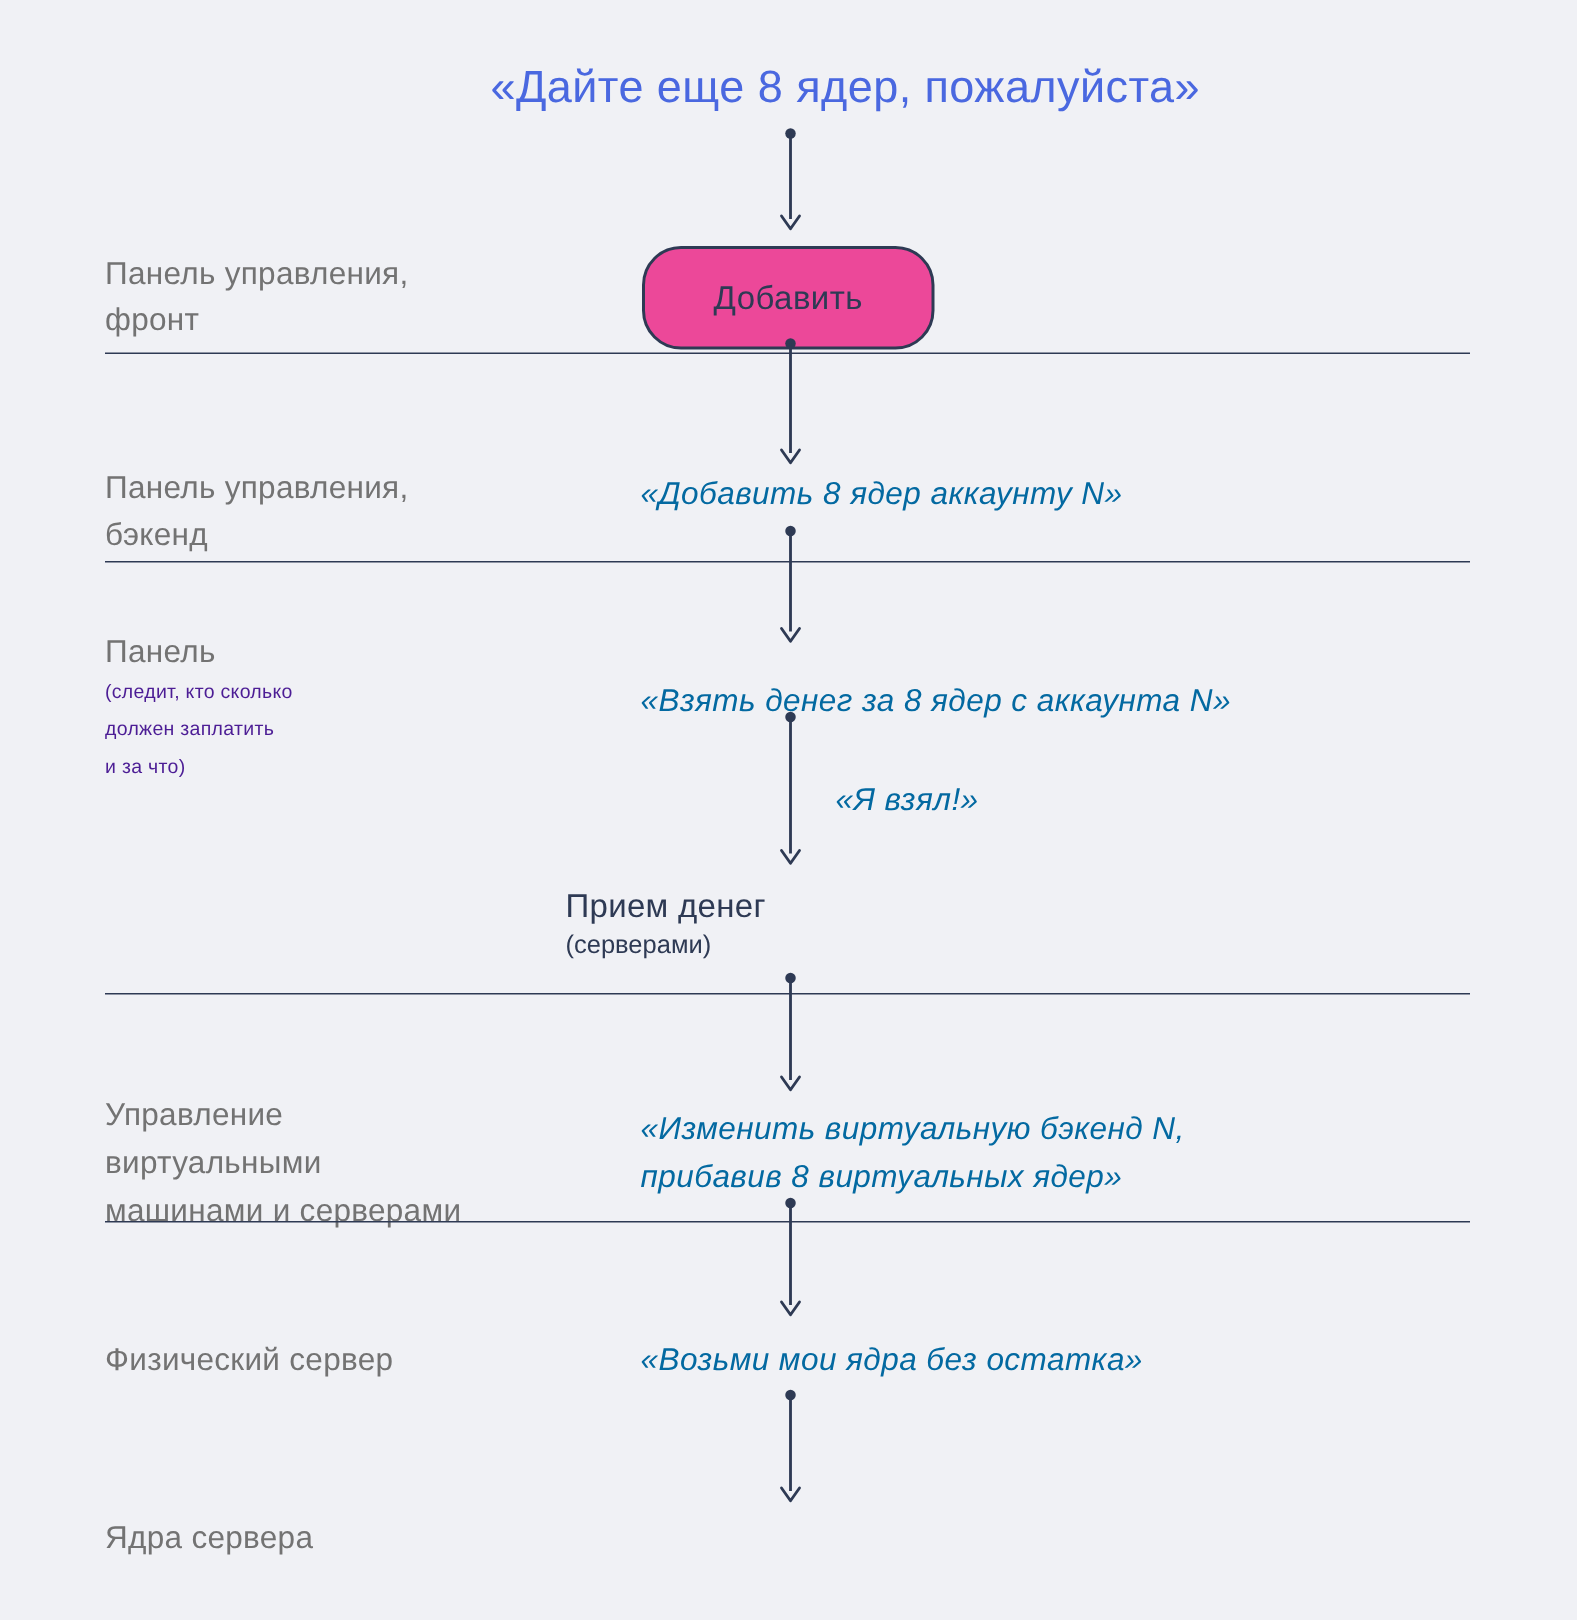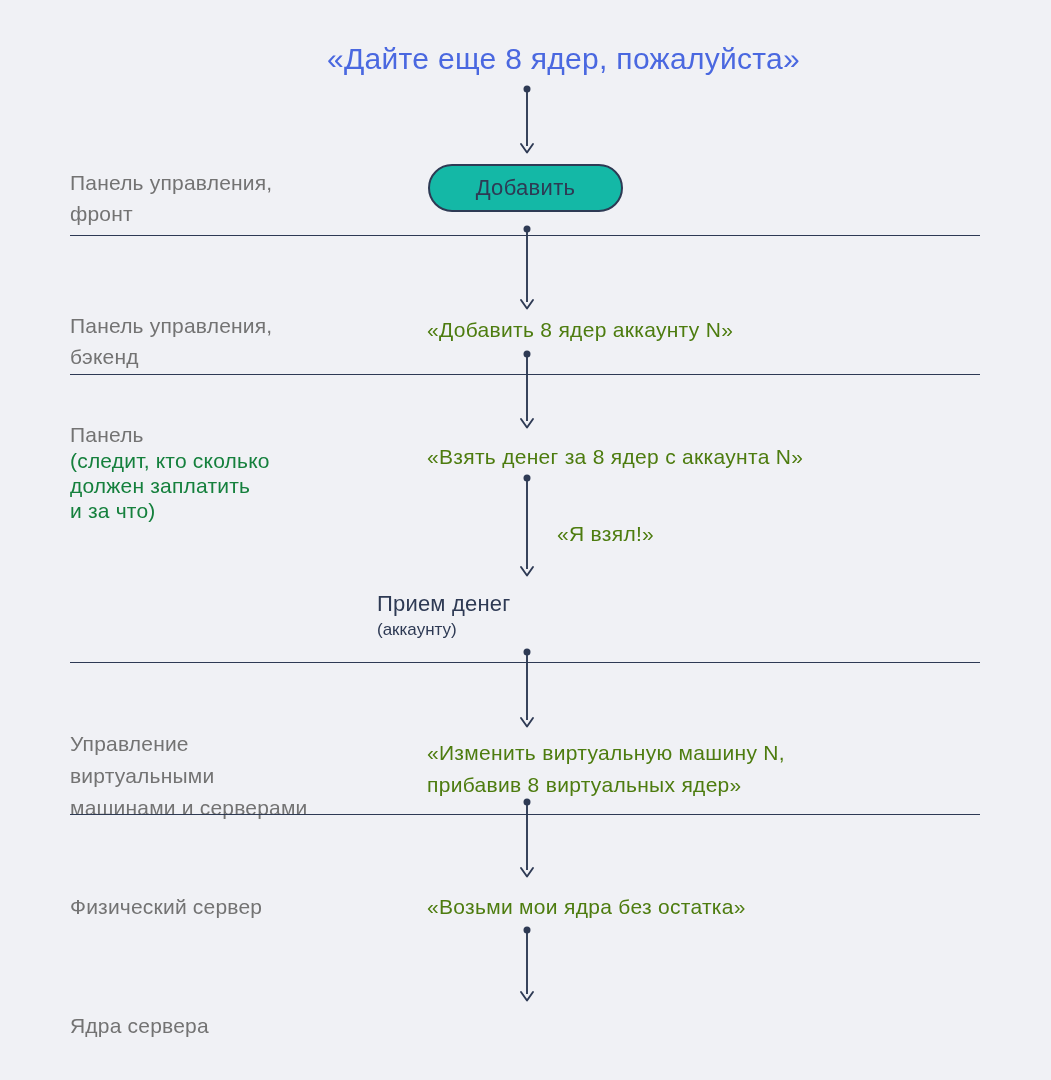--- a/index.html
+++ b/index.html
@@ -30,55 +30,56 @@
     left: 70px;
     color: #737373;
     font-size: 21px;
     line-height: 31px;
     letter-spacing: 0.2px;
   }
   .lane-label span { display: block; }
   .lane-note {
     position: absolute;
     left: 70px;
-    color: #15803d;
-    font-size: 21px;
+    color: #4c1d95;
+    font-size: 13px;
     line-height: 25px;
     letter-spacing: 0.2px;
   }
   .lane-note span { display: block; }
   .message {
     position: absolute;
     left: 427px;
-    color: #4d7c0f;
+    color: #0369a1;
     font-size: 21px;
     line-height: 32px;
     letter-spacing: 0.3px;
+    font-style: italic;
   }
   .message span { display: block; }
   .divider {
     position: absolute;
     left: 70px;
     width: 910px;
     height: 0;
     border-top: 1.6px solid #2e3a54;
   }
   .arrow {
     position: absolute;
     left: 518px;
     width: 18px;
     overflow: visible;
   }
   .btn {
     position: absolute;
     left: 428px;
     top: 164px;
     width: 195px;
-    height: 48px;
-    background: #14b8a6;
+    height: 69px;
+    background: #ec4899;
     border: 2.5px solid #2e3a54;
     border-radius: 26px;
     display: flex;
     align-items: center;
     justify-content: center;
     font-size: 22px;
     color: #2e3a54;
     letter-spacing: 0.3px;
     box-sizing: border-box;
     cursor: pointer;
@@ -135,49 +136,49 @@
   </svg>
 
   <div class="lane-label" style="top:419px">
     <span>Панель</span>
   </div>
   <div class="lane-note" style="top:448px">
     <span>(следит, кто сколько</span>
     <span>должен заплатить</span>
     <span>и за что)</span>
   </div>
-  <div class="message" style="top:441px">«Взять денег за 8 ядер с аккаунта N»</div>
+  <div class="message" style="top:452px">«Взять денег за 8 ядер с аккаунта N»</div>
 
   <svg class="arrow" style="top:474px" width="18" height="104">
     <circle cx="9" cy="4" r="3.5" fill="#2e3a54"></circle>
     <line x1="9" y1="4" x2="9" y2="95" stroke="#2e3a54" stroke-width="1.9"></line>
     <polyline points="3,93 9,101.5 15,93" fill="none" stroke="#2e3a54" stroke-width="1.9" stroke-linecap="round" stroke-linejoin="round"></polyline>
   </svg>
   <div class="message" style="left:557px; top:518px">«Я взял!»</div>
 
   <div class="acquiring">
     <div class="main">Прием денег</div>
-    <div class="sub">(аккаунту)</div>
+    <div class="sub">(серверами)</div>
   </div>
 
   <div class="divider" style="top:662px"></div>
 
   <svg class="arrow" style="top:648px" width="18" height="81">
     <circle cx="9" cy="4" r="3.5" fill="#2e3a54"></circle>
     <line x1="9" y1="4" x2="9" y2="72" stroke="#2e3a54" stroke-width="1.9"></line>
     <polyline points="3,70 9,78.5 15,70" fill="none" stroke="#2e3a54" stroke-width="1.9" stroke-linecap="round" stroke-linejoin="round"></polyline>
   </svg>
 
   <div class="lane-label" style="top:728px; line-height:32px">
     <span>Управление</span>
     <span>виртуальными</span>
     <span>машинами и серверами</span>
   </div>
   <div class="message" style="top:737px">
-    <span>«Изменить виртуальную машину N,</span>
+    <span>«Изменить виртуальную бэкенд N,</span>
     <span>прибавив 8 виртуальных ядер»</span>
   </div>
 
   <div class="divider" style="top:814px"></div>
 
   <svg class="arrow" style="top:798px" width="18" height="81">
     <circle cx="9" cy="4" r="3.5" fill="#2e3a54"></circle>
     <line x1="9" y1="4" x2="9" y2="72" stroke="#2e3a54" stroke-width="1.9"></line>
     <polyline points="3,70 9,78.5 15,70" fill="none" stroke="#2e3a54" stroke-width="1.9" stroke-linecap="round" stroke-linejoin="round"></polyline>
   </svg>

